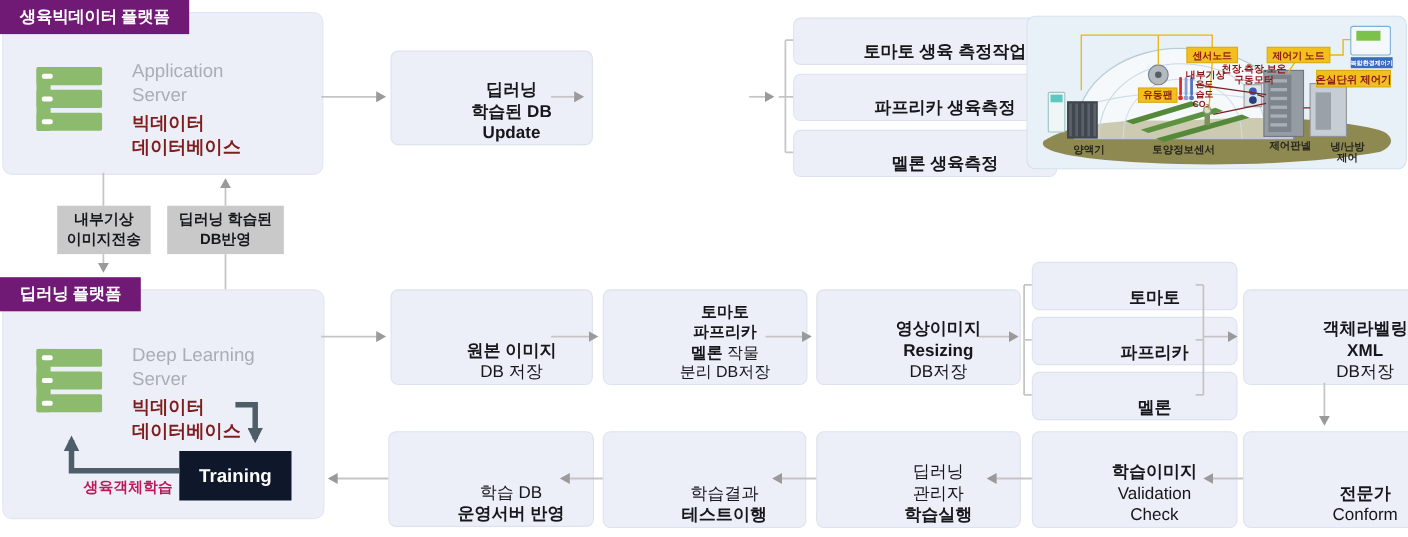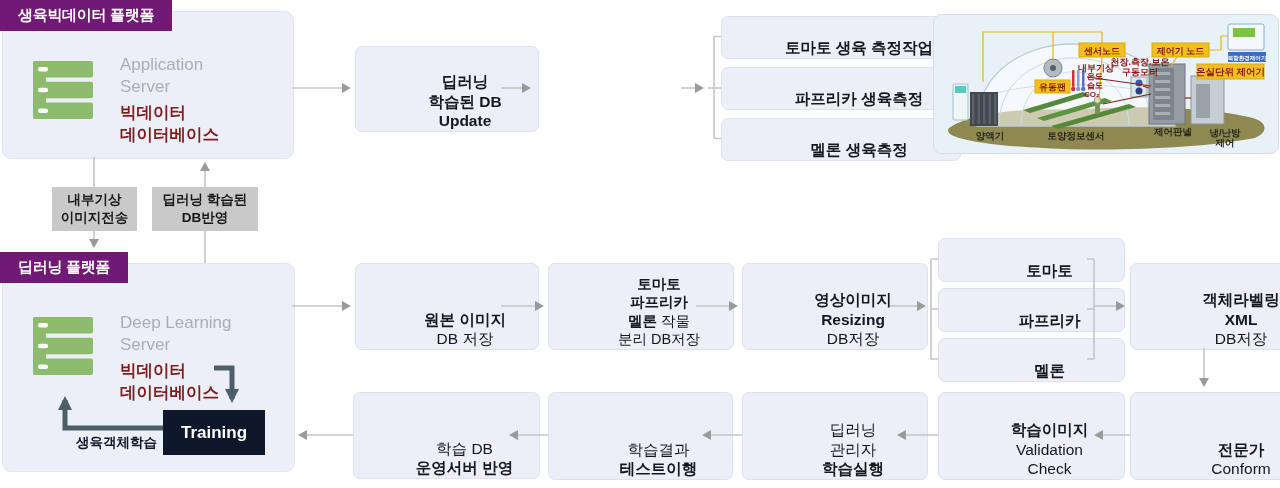--- a/index.html
+++ b/index.html
@@ -13,21 +13,21 @@
        text-align:center;color:#15171b;font-size:15.5px;line-height:1.26;padding-left:36px;}
   .box.lines4{font-size:14.5px;line-height:1.28;}
   .b{font-weight:700;}
   .r{font-weight:400;}
   .gap{margin-left:4px;}
   .gray-box{position:absolute;background:#c9c9c9;color:#17181c;display:flex;flex-direction:column;
        align-items:center;justify-content:center;text-align:center;font-size:13.5px;
        font-weight:600;line-height:1.35;}
   .training{position:absolute;background:#0f172a;color:#fff;font-weight:700;font-size:17px;
        display:flex;align-items:center;justify-content:center;}
-  .caption-orange{position:absolute;color:#0f172a;font-weight:700;font-size:13.5px;}
+  .caption-orange{position:absolute;color:#be185d;font-weight:700;font-size:13.5px;}
   .srv-label{position:absolute;}
   .srv-en{color:#a8adb6;font-size:17px;line-height:1.3;}
   .srv-ko{color:#7f1d1d;font-weight:700;font-size:16.5px;line-height:1.3;margin-top:4px;}
   svg.overlay{position:absolute;left:0;top:0;pointer-events:none;}
   .gh-panel{position:absolute;}
 </style>
 </head>
 <body>
 
 <div class="canvas">

